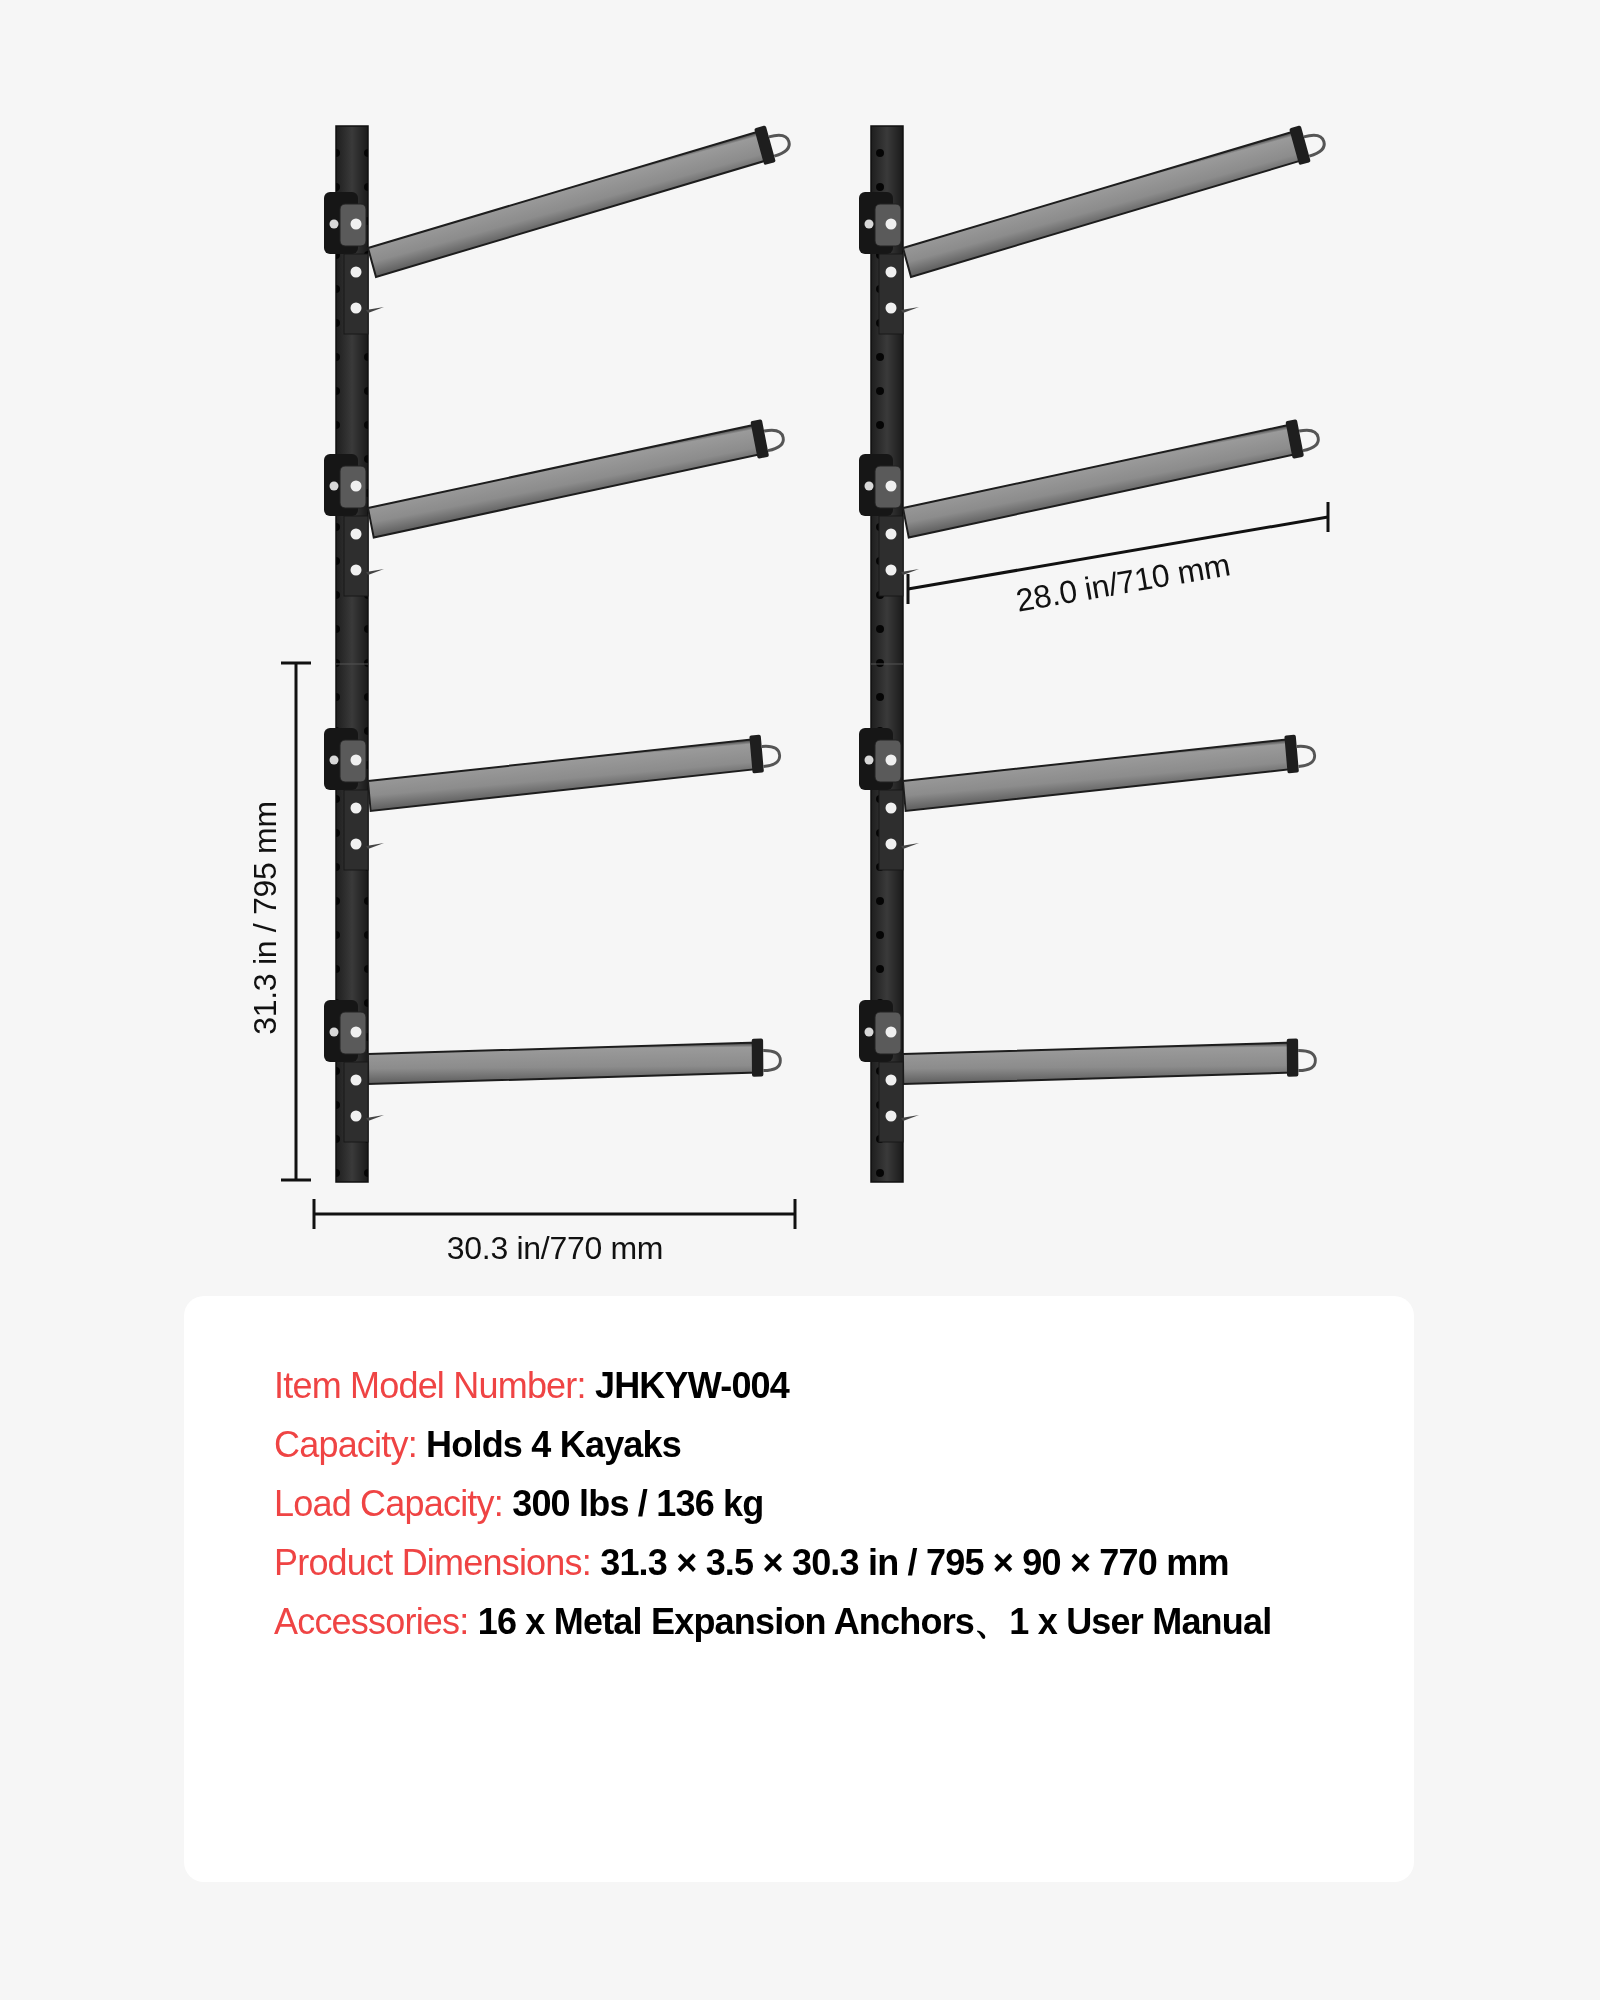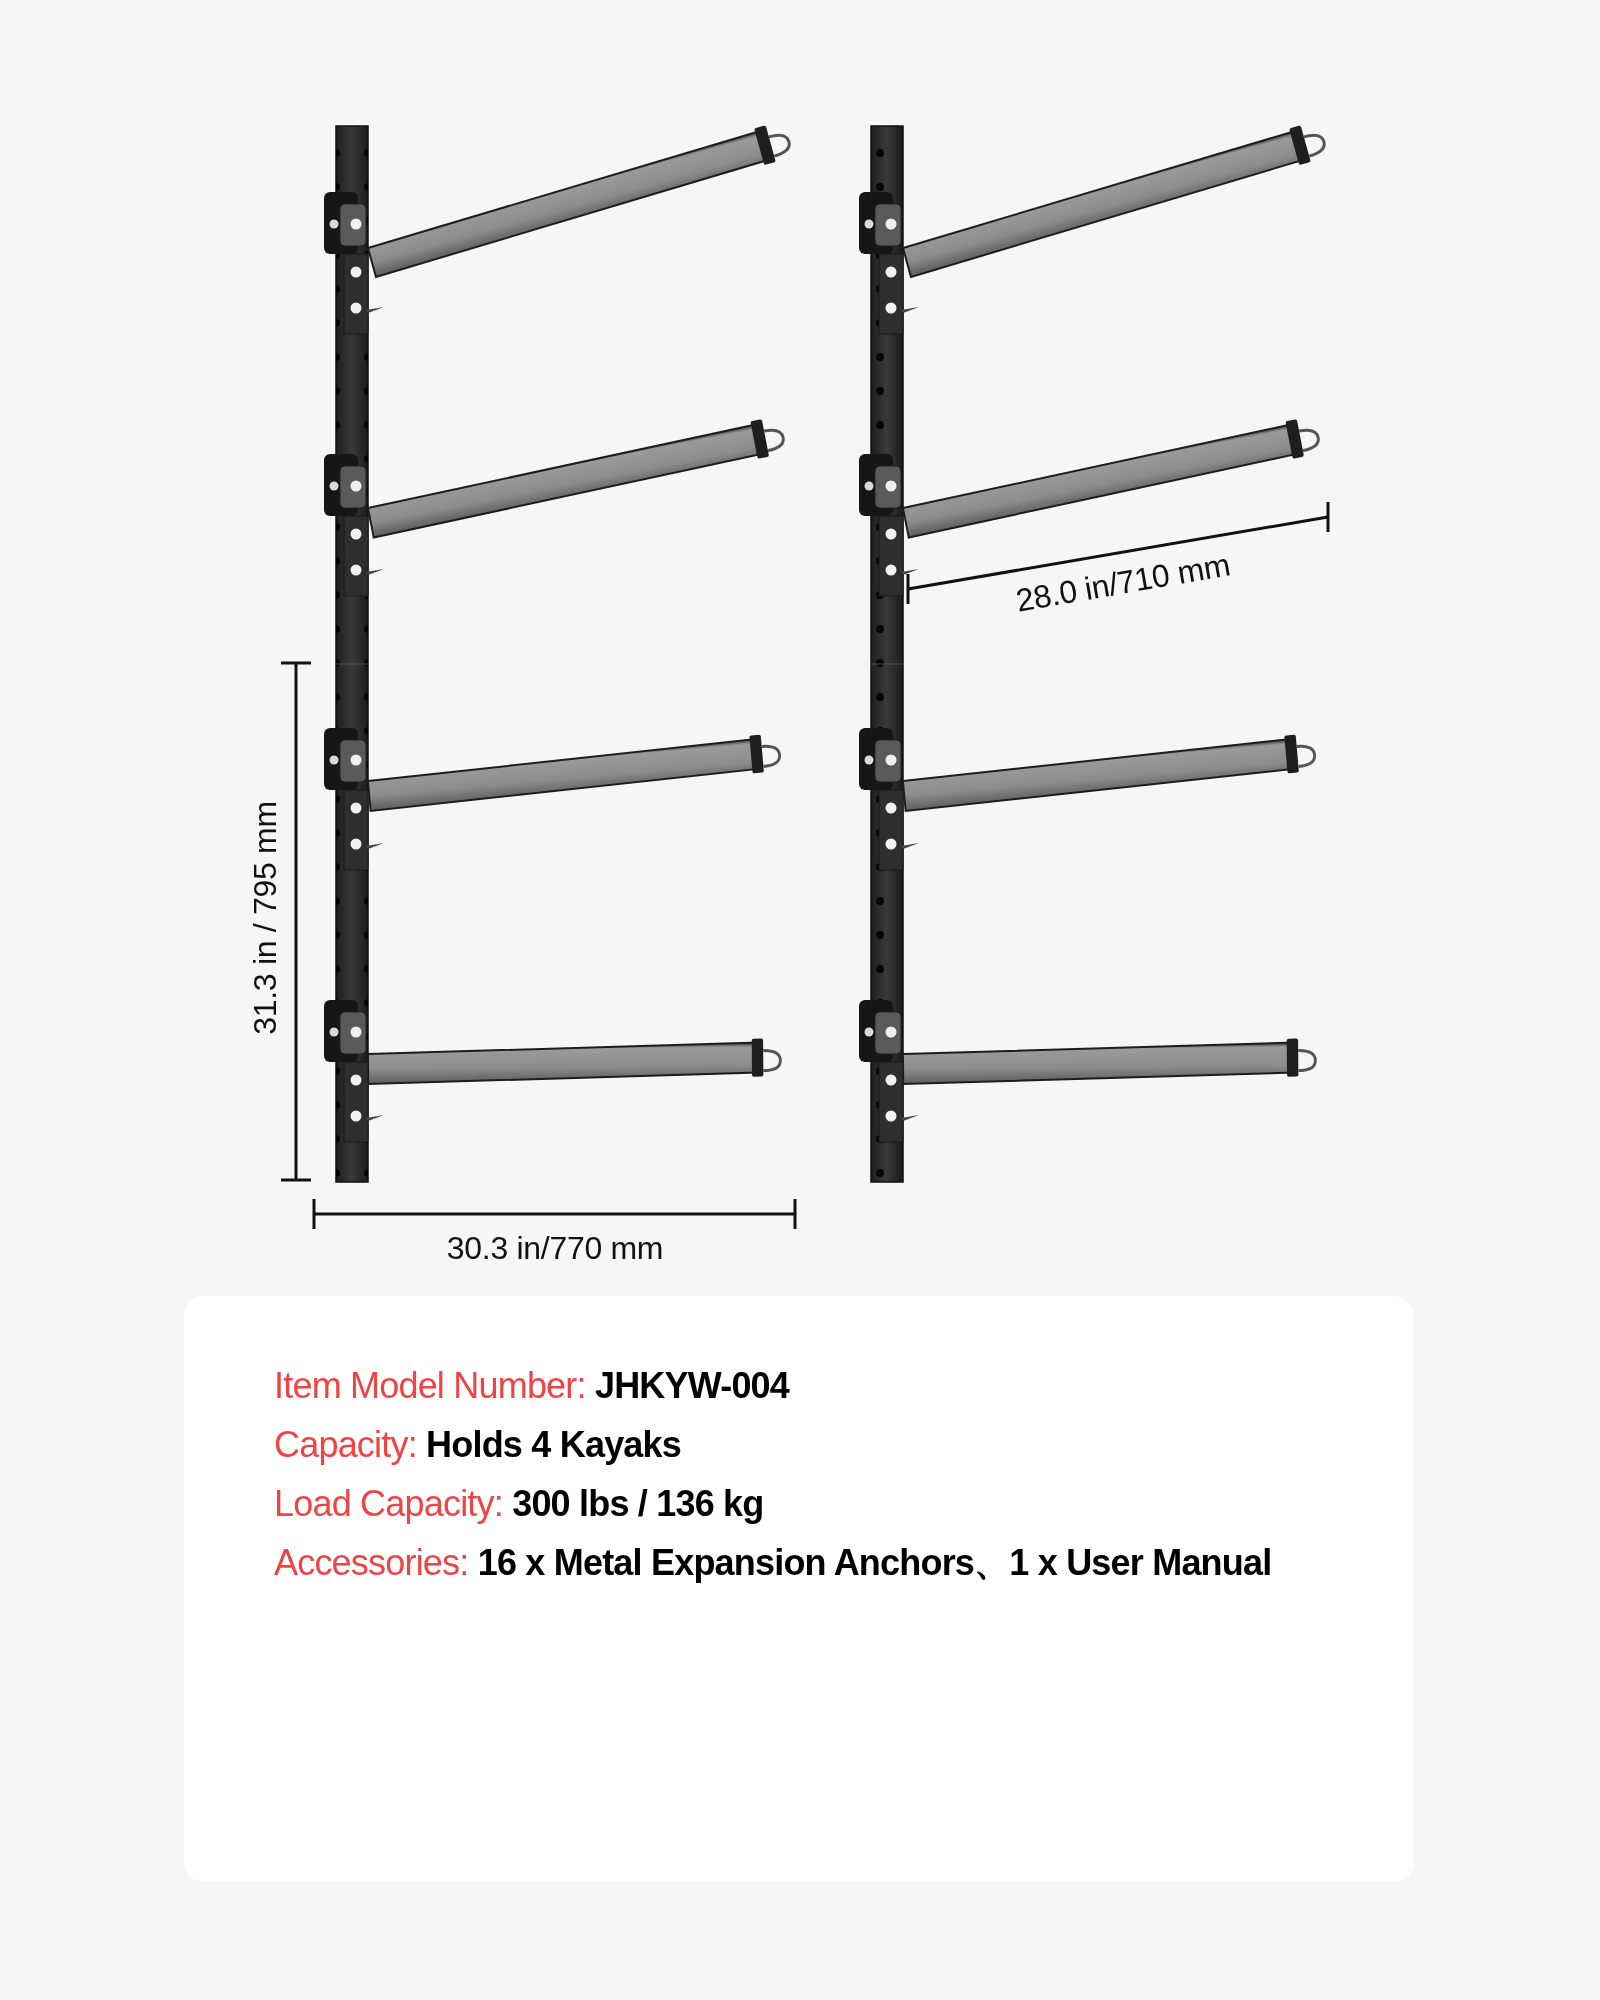--- a/index.html
+++ b/index.html
@@ -186,16 +186,19 @@
     <li class="spec-row">
       <span class="spec-label">Item Model Number: </span><span class="spec-value">JHKYW-004</span>
     </li>
     <li class="spec-row">
       <span class="spec-label">Capacity: </span><span class="spec-value">Holds 4 Kayaks</span>
     </li>
     <li class="spec-row">
       <span class="spec-label">Load Capacity: </span><span class="spec-value">300 lbs / 136 kg</span>
     </li>
     <li class="spec-row">
+      <span class="spec-label">Product Dimensions: </span><span class="spec-value">31.3 × 3.5 × 30.3 in / 795 × 90 × 770 mm</span>
+    </li>
+    <li class="spec-row">
       <span class="spec-label">Accessories: </span><span class="spec-value">16 x Metal Expansion Anchors、1 x User Manual</span>
     </li>
   </ul>
 </div>
 
 </body></html>

